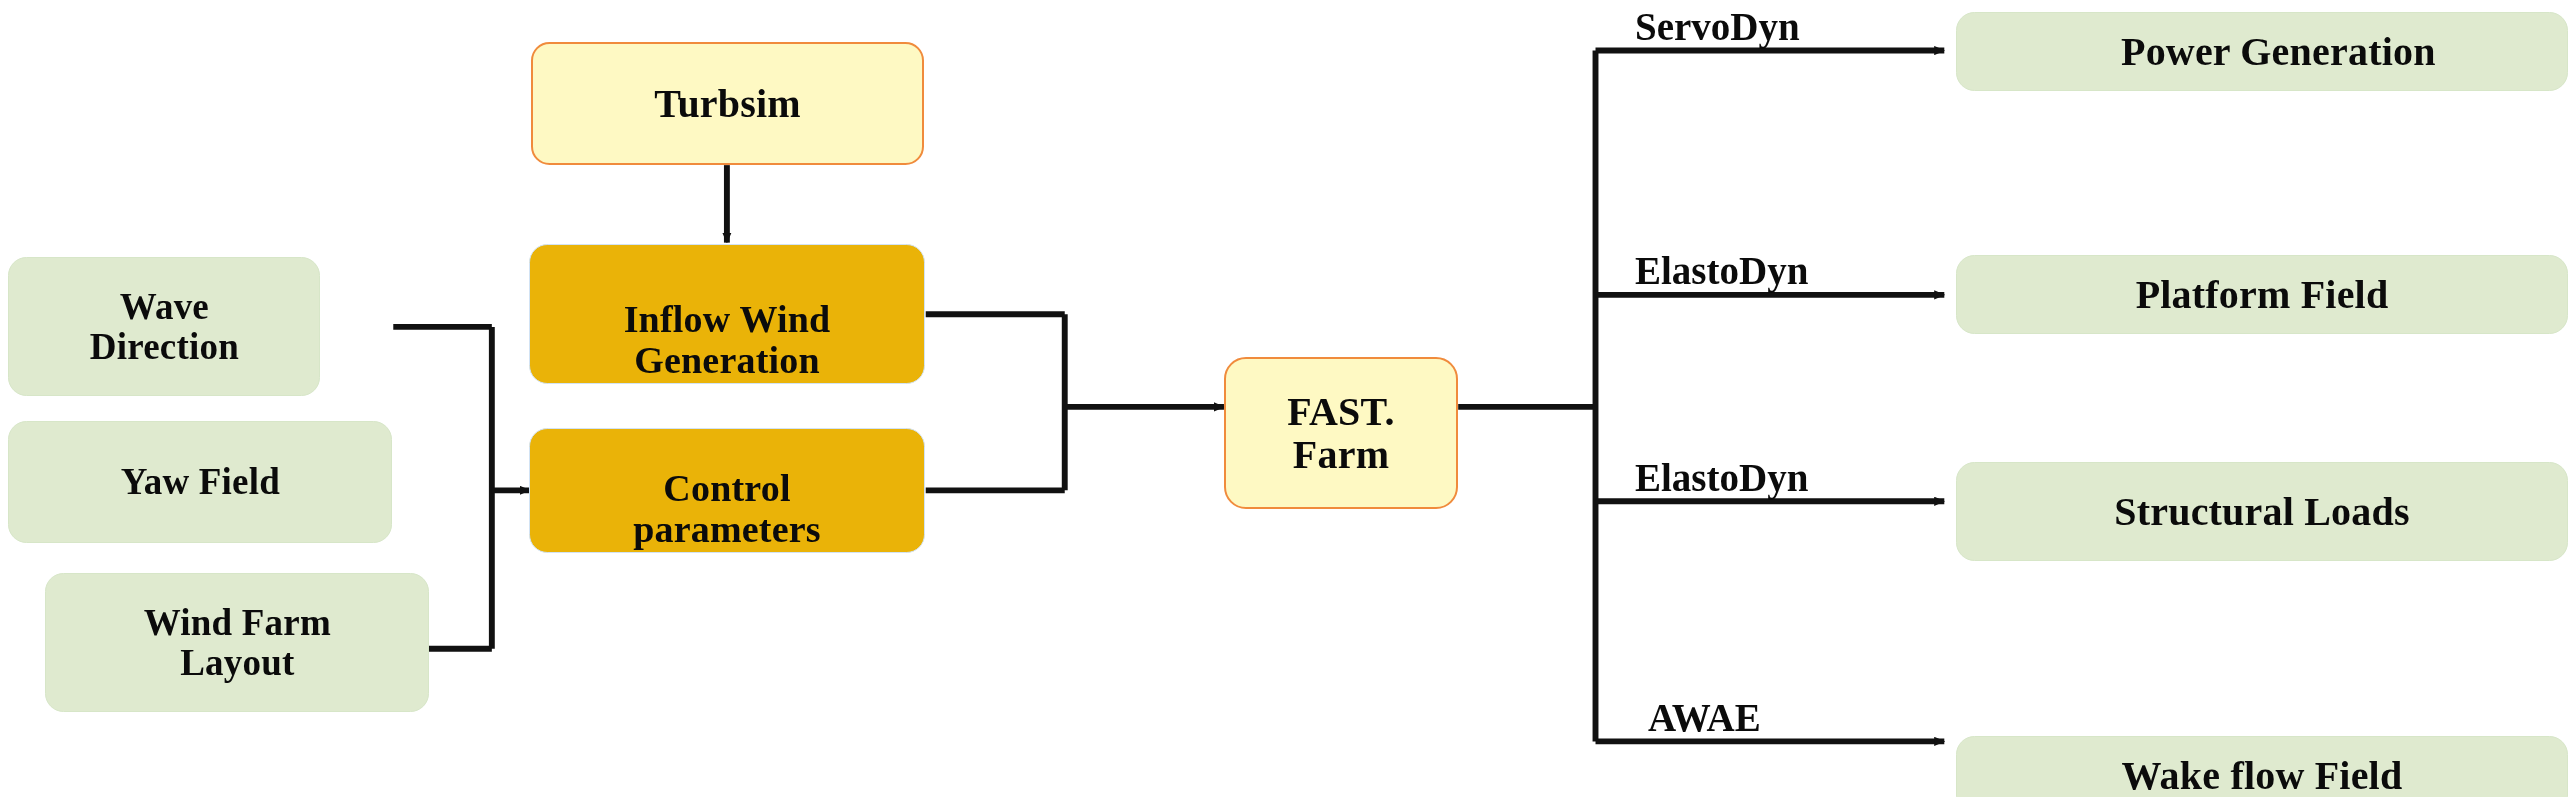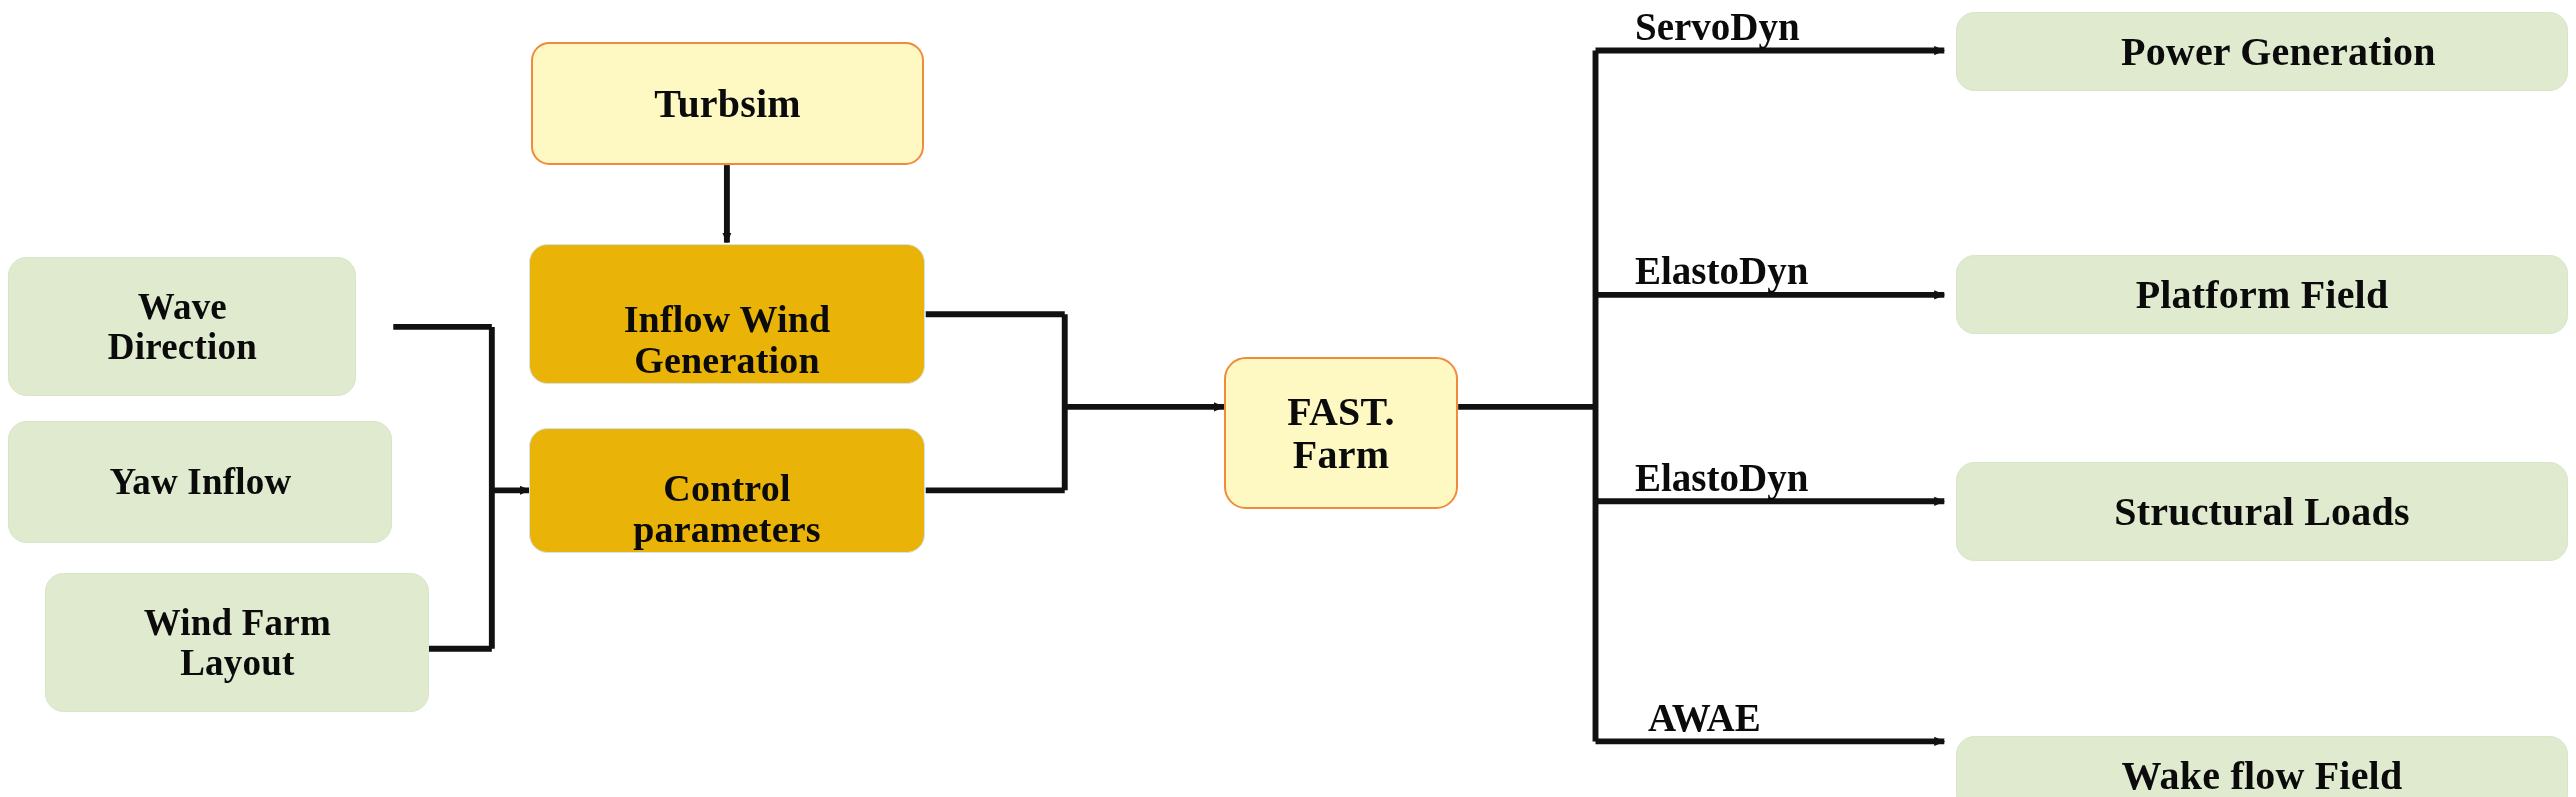--- a/index.html
+++ b/index.html
@@ -99,27 +99,27 @@
       <path d="M1730,483 L1893,483"></path>
       <path d="M1893,60 L1893,880"></path>
 
       <path d="M1893,60  L2307,60" marker-end="url(#arrowbig)"></path>
       <path d="M1893,350 L2307,350" marker-end="url(#arrowbig)"></path>
       <path d="M1893,595 L2307,595" marker-end="url(#arrowbig)"></path>
       <path d="M1893,880 L2307,880" marker-end="url(#arrowbig)"></path>
     </g>
   </svg>
 
-  <div class="node node-green" style="left:8.4px; top:257px; width:348px; height:139px; font-size:37px;">
+  <div class="node node-green" style="left:8.4px; top:257px; width:312px; height:139px; font-size:37px;">
     <span class="label">Wave
 Direction</span>
   </div>
 
   <div class="node node-green" style="left:8.4px; top:421px; width:384px; height:122px; font-size:37px;">
-    <span class="label">Yaw Inflow</span>
+    <span class="label">Yaw Field</span>
   </div>
 
   <div class="node node-green" style="left:8.4px; top:573px; width:384px; height:139px; font-size:37px;margin-left:37px;">
     <span class="label">Wind Farm
 Layout</span>
   </div>
 
   <div class="node node-orange" style="left:531px; top:42px; width:393px; height:123px; font-size:40px;">
     <span class="label">Turbsim</span>
   </div>

